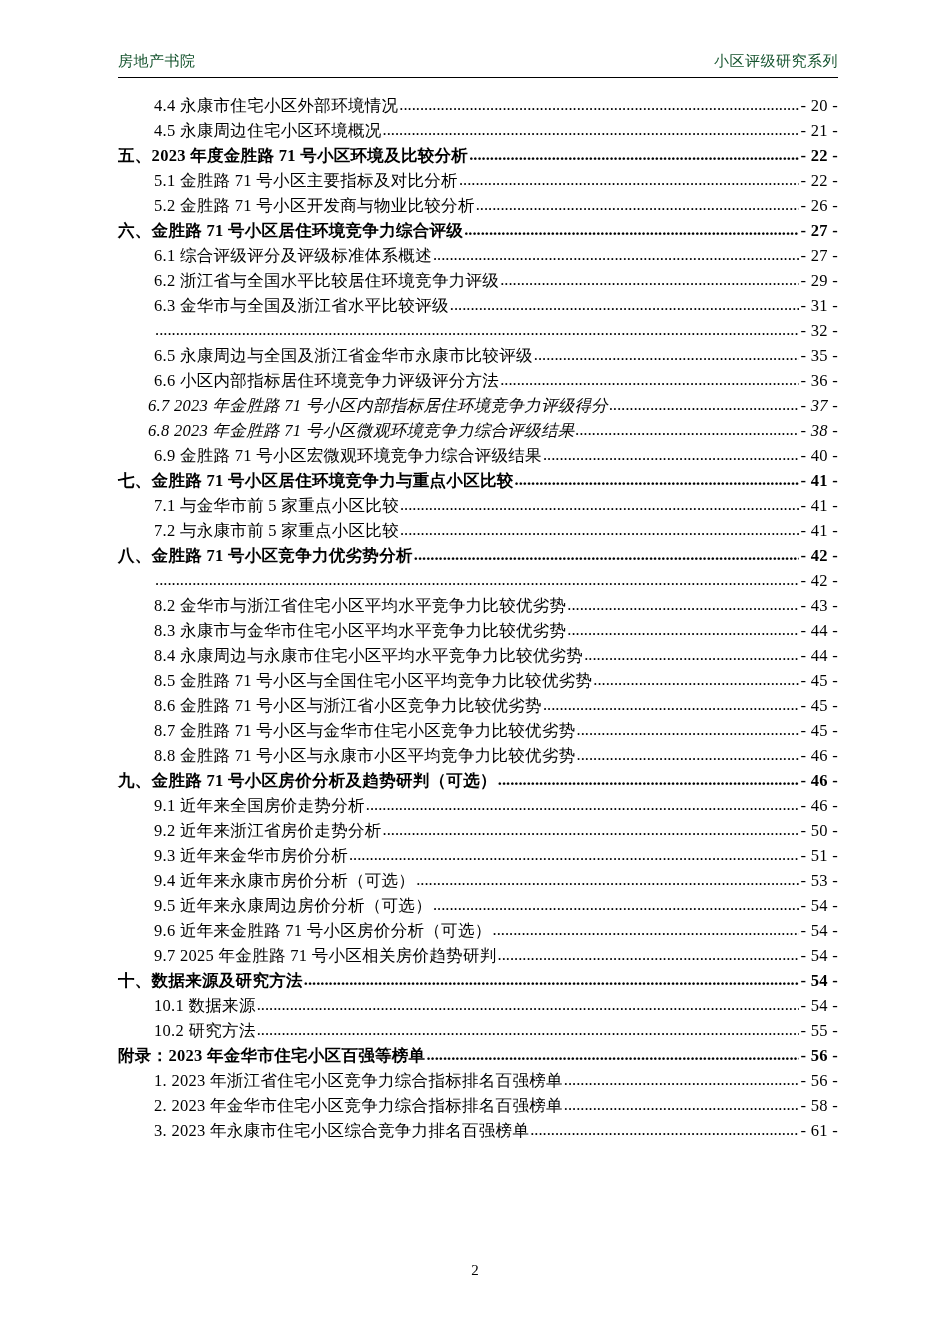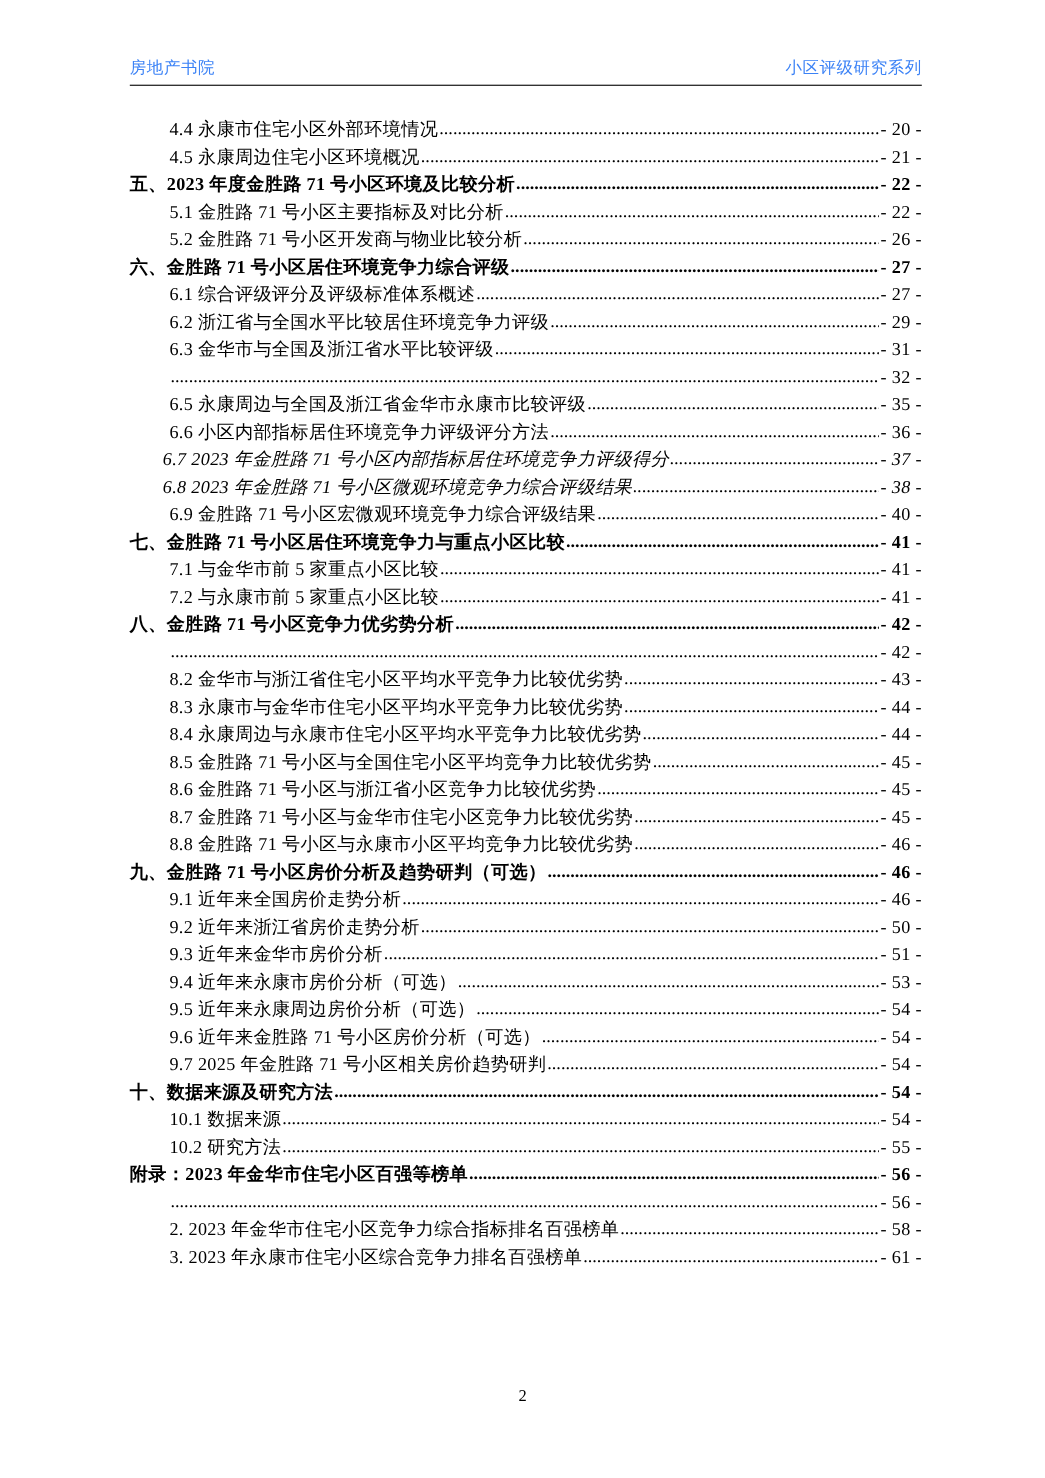--- a/index.html
+++ b/index.html
@@ -23,31 +23,31 @@
     position: absolute;
     left: 118px;
     top: 52px;
     width: 720px;
   }
   .header {
     display: flex;
     justify-content: space-between;
     align-items: baseline;
     font-size: 15px;
-    color: #3b82f6;
+    color: #14532d;
     padding-bottom: 6px;
     border-bottom: 1px solid #000;
     font-family: Liberation Serif, serif;
   }
   .header-left, .header-right {
     white-space: nowrap;
     letter-spacing: 0.5px;
   }
   .toc {
-    margin-top: 32px;
+    margin-top: 20px;
   }
   .toc-row {
     display: flex;
     align-items: baseline;
     font-size: 16.5px;
     line-height: 1.0;
     color: #000;
     margin-bottom: 8.5px;
     white-space: nowrap;
   }
@@ -295,20 +295,21 @@
           <span class="label">10.2  研究方法</span>
           <span class="leader">........................................................................................................................................................................................................</span>
           <span class="page-no">- 55 -</span>
         </div>
         <div class="toc-row lvl-1">
           <span class="label">附录：2023 年金华市住宅小区百强等榜单</span>
           <span class="leader">........................................................................................................................................................................................................</span>
           <span class="page-no">- 56 -</span>
         </div>
         <div class="toc-row lvl-appendix">
+          <span class="label">1.  2023 年浙江省住宅小区竞争力综合指标排名百强榜单</span>
           <span class="leader">........................................................................................................................................................................................................</span>
           <span class="page-no">- 56 -</span>
         </div>
         <div class="toc-row lvl-appendix">
           <span class="label">2.  2023 年金华市住宅小区竞争力综合指标排名百强榜单</span>
           <span class="leader">........................................................................................................................................................................................................</span>
           <span class="page-no">- 58 -</span>
         </div>
         <div class="toc-row lvl-appendix">
           <span class="label">3.  2023 年永康市住宅小区综合竞争力排名百强榜单</span>

